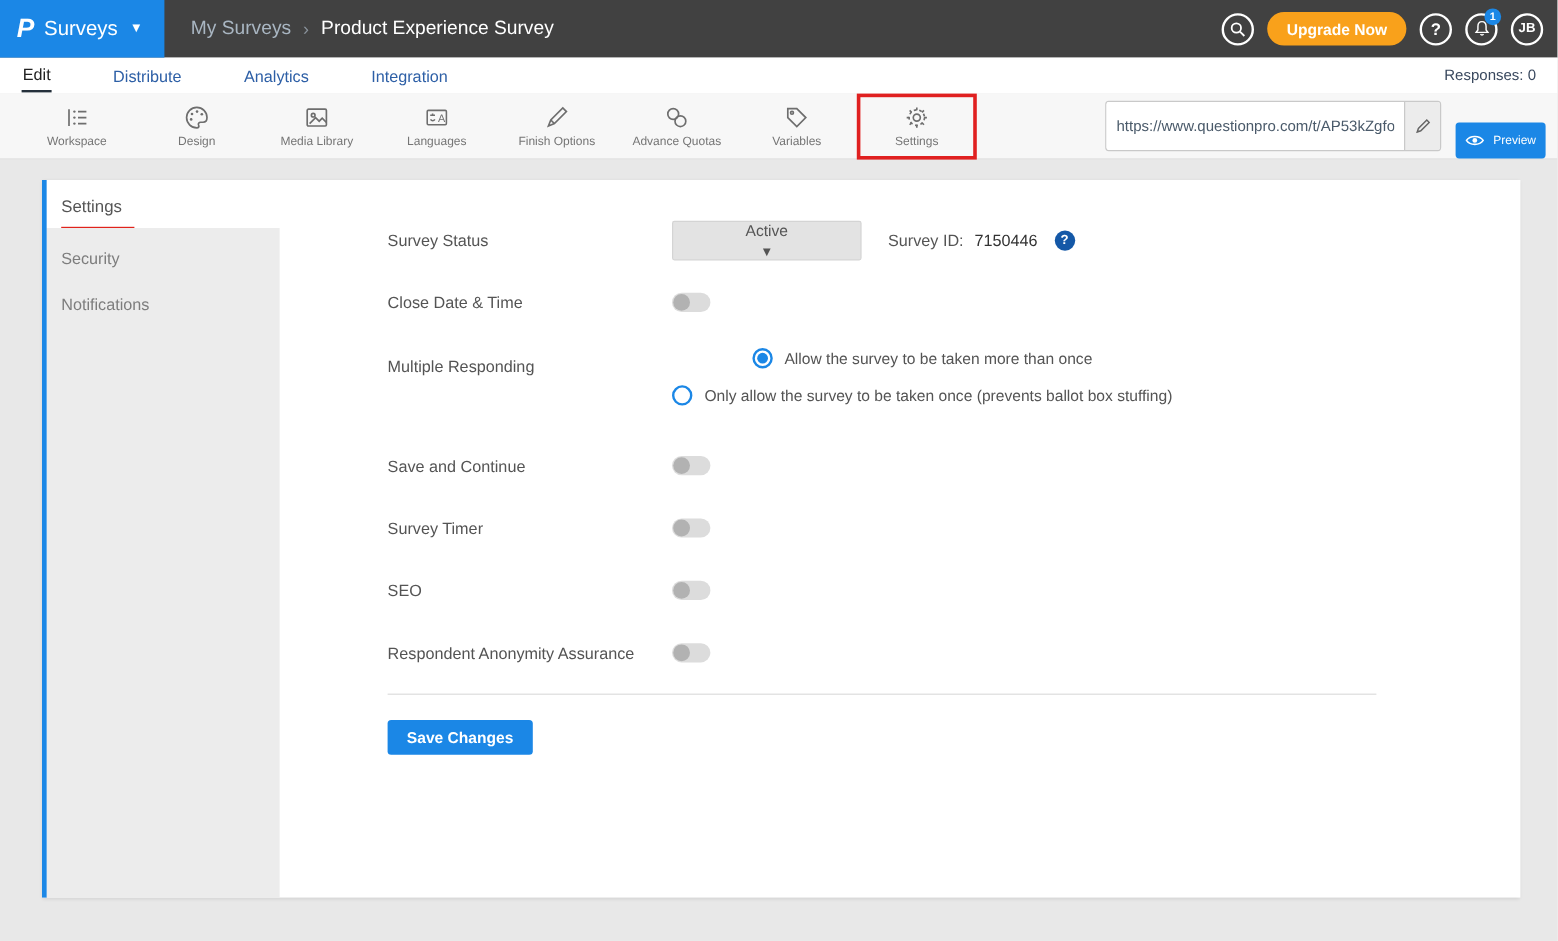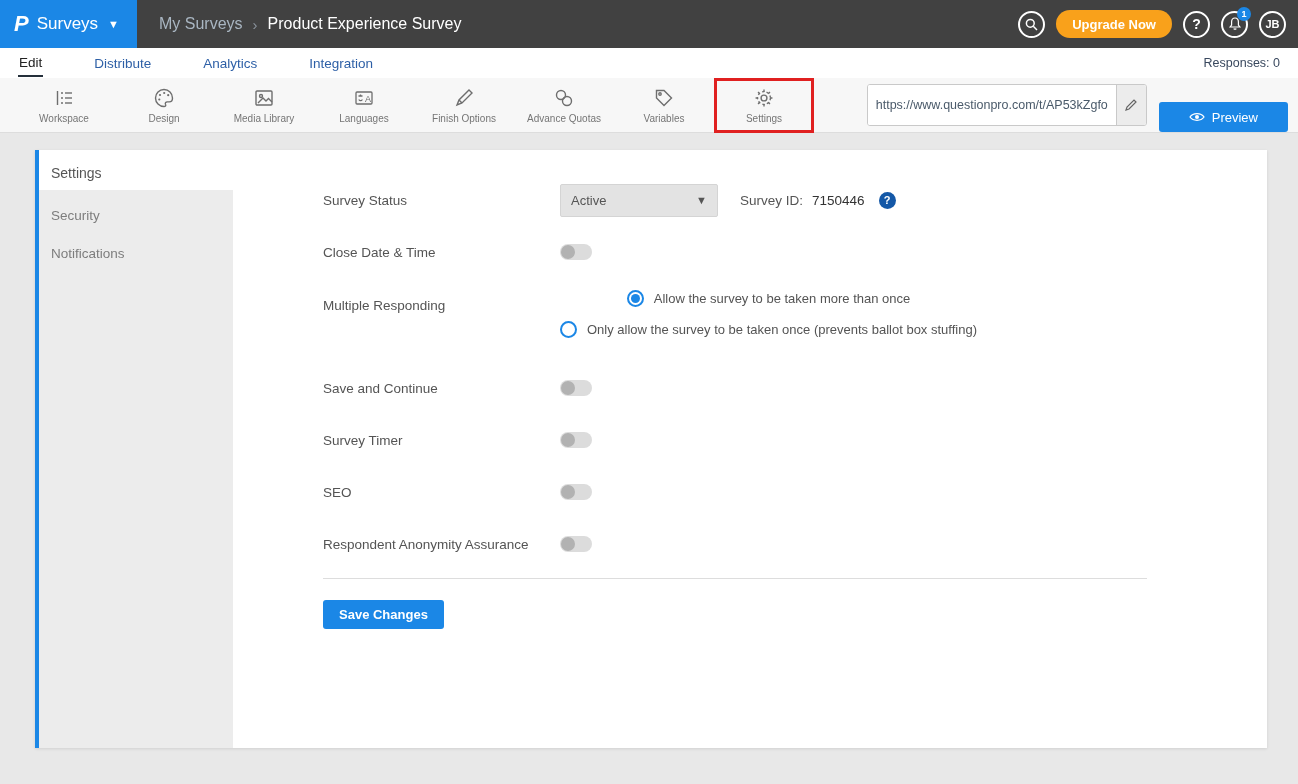--- a/index.html
+++ b/index.html
@@ -41,22 +41,22 @@
   .tb-label { font-size:10px; color:#757575; white-space:nowrap; }
   .tb-item.active { border:3px solid #e02020; }
   .toolbar-right { margin-left:auto; display:flex; align-items:center; gap:12px; padding-right:10px; }
   .url-wrap { display:flex; width:280px; height:42px; border:1px solid #c9c9c9;
     border-radius:3px; background:#fff; overflow:hidden; }
   .url-input { flex:1; border:none; outline:none; font-size:12.5px; color:#4a5a6a;
     padding:0 8px; font-family:"Liberation Sans","DejaVu Sans",sans-serif; }
   .url-edit { width:30px; background:#ececec; border-left:1px solid #c9c9c9;
     display:flex; align-items:center; justify-content:center; cursor:pointer; }
   .preview-btn { height:30px; background:#1b87e6; border:none; border-radius:3px;
-    color:#fff; font-size:13px; display:flex; align-items:center; gap:7px;
-    padding:0 30px; cursor:pointer;margin-top:24px; }
+    color:#fff; font-size:10px; display:flex; align-items:center; gap:7px;
+    padding:0 8px; cursor:pointer;margin-top:24px; }
 
   
   .main { padding:17px 31px 0 35px; }
   .card { background:#fff; border-left:4px solid #1b87e6; height:598px;
     display:flex; box-shadow:0 1px 3px rgba(0,0,0,.10); }
   .side { width:194px; flex-shrink:0; display:flex; flex-direction:column; }
   .side-active { background:#fff; padding:14px 12px 0 12px; height:40px; cursor:pointer; }
   .side-active .side-label { display:inline-block; font-size:14px; color:#555;
     padding:0 10px 9px 0; border-bottom:3px solid #e0231c; }
   .side-rest { background:#ececec; flex:1; padding-top:6px; }
@@ -65,21 +65,21 @@
 
   
   .content { flex:1; padding:24px 120px 0 90px; }
   .form-row { display:flex; align-items:center; min-height:52px; }
   .form-row.radio-row { align-items:flex-start; min-height:84px; }
   .form-label { width:237px; flex-shrink:0; font-size:13.5px; color:#545454; }
   .radio-row .form-label { padding-top:20px; }
   .form-control { display:flex; align-items:center; }
   .select-box { width:158px; height:33px; background:#e3e3e3; border:1px solid #d4d4d4;
     border-radius:2px; display:flex; align-items:center; justify-content:space-between;
-    padding:0 10px; font-size:13px; color:#555; cursor:pointer; }
+    padding:0 10px; font-size:13px; color:#555; cursor:pointer;flex-direction:column; }
   .select-caret { font-size:11px; color:#555; }
   .sid-label { margin-left:22px; font-size:13.5px; color:#555; }
   .sid-value { margin-left:9px; font-size:13.5px; color:#333; }
   .help-dot { margin-left:14px; width:17px; height:17px; border-radius:50%;
     background:#1458a7; color:#fff; font-size:11px; font-weight:bold;
     display:flex; align-items:center; justify-content:center; cursor:pointer; }
   .toggle { width:32px; height:16px; border-radius:9px; background:#dcdcdc;
     position:relative; cursor:pointer; }
   .toggle .knob { position:absolute; top:1px; left:1px; width:14px; height:14px;
     border-radius:50%; background:#b2b2b2; }

